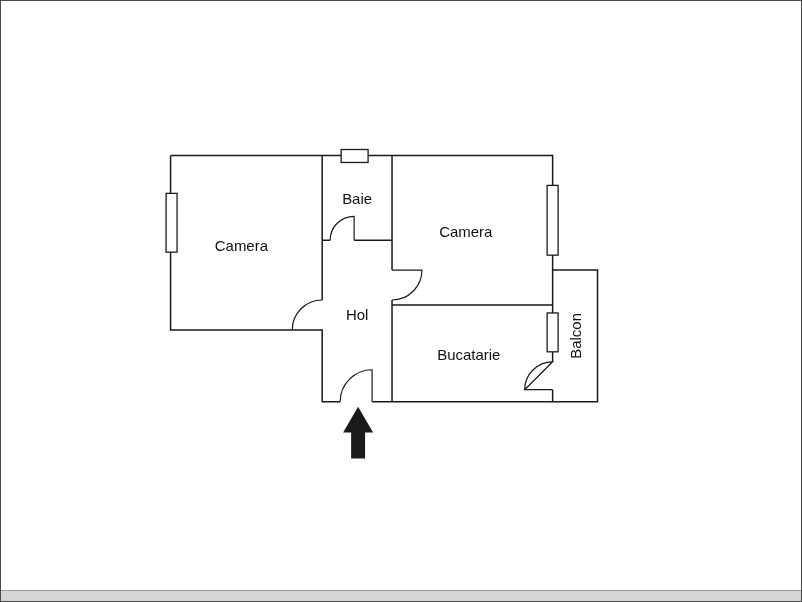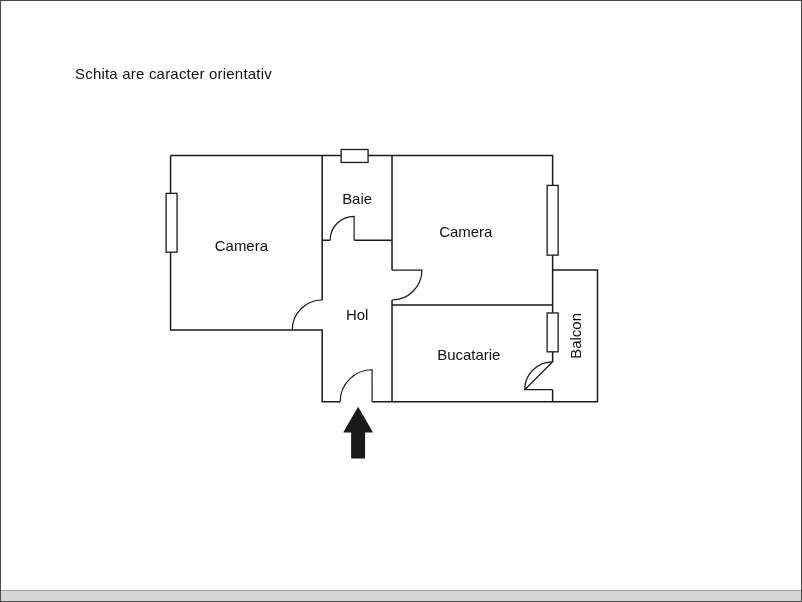--- a/index.html
+++ b/index.html
@@ -41,21 +41,20 @@
     height: 11px;
     background: #d6d6d6;
     border-top: 1px solid #9a9a9a;
   }
 </style>
 </head>
 <body>
 
 <div class="viewport">
 
-  <div class="disclaimer">Schita are caracter orientativ</div>
 
   <svg class="plan" viewBox="0 0 802 602" preserveAspectRatio="none">
 
     <g class="walls" stroke="#1a1a1a">
 
       <path d="M170 155 H553 V270 H598 V402 H372 M340 402 H322 V330 H170 V155"></path>
 
       <path d="M322 155 V300
                M322 240 H330 M354 240 H392
                M392 155 V270 M392 300 V402

